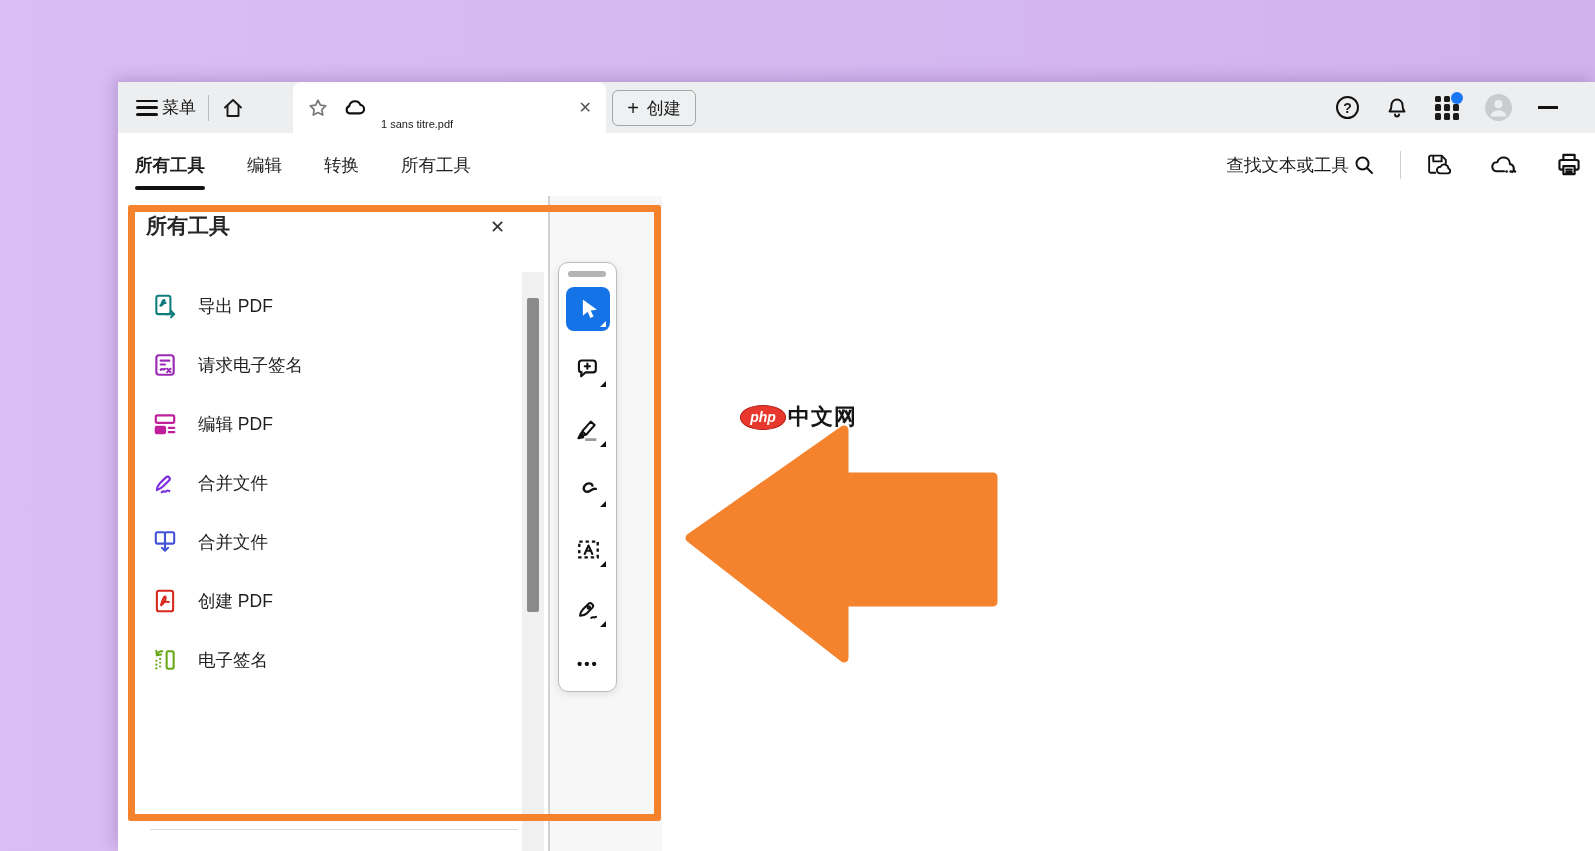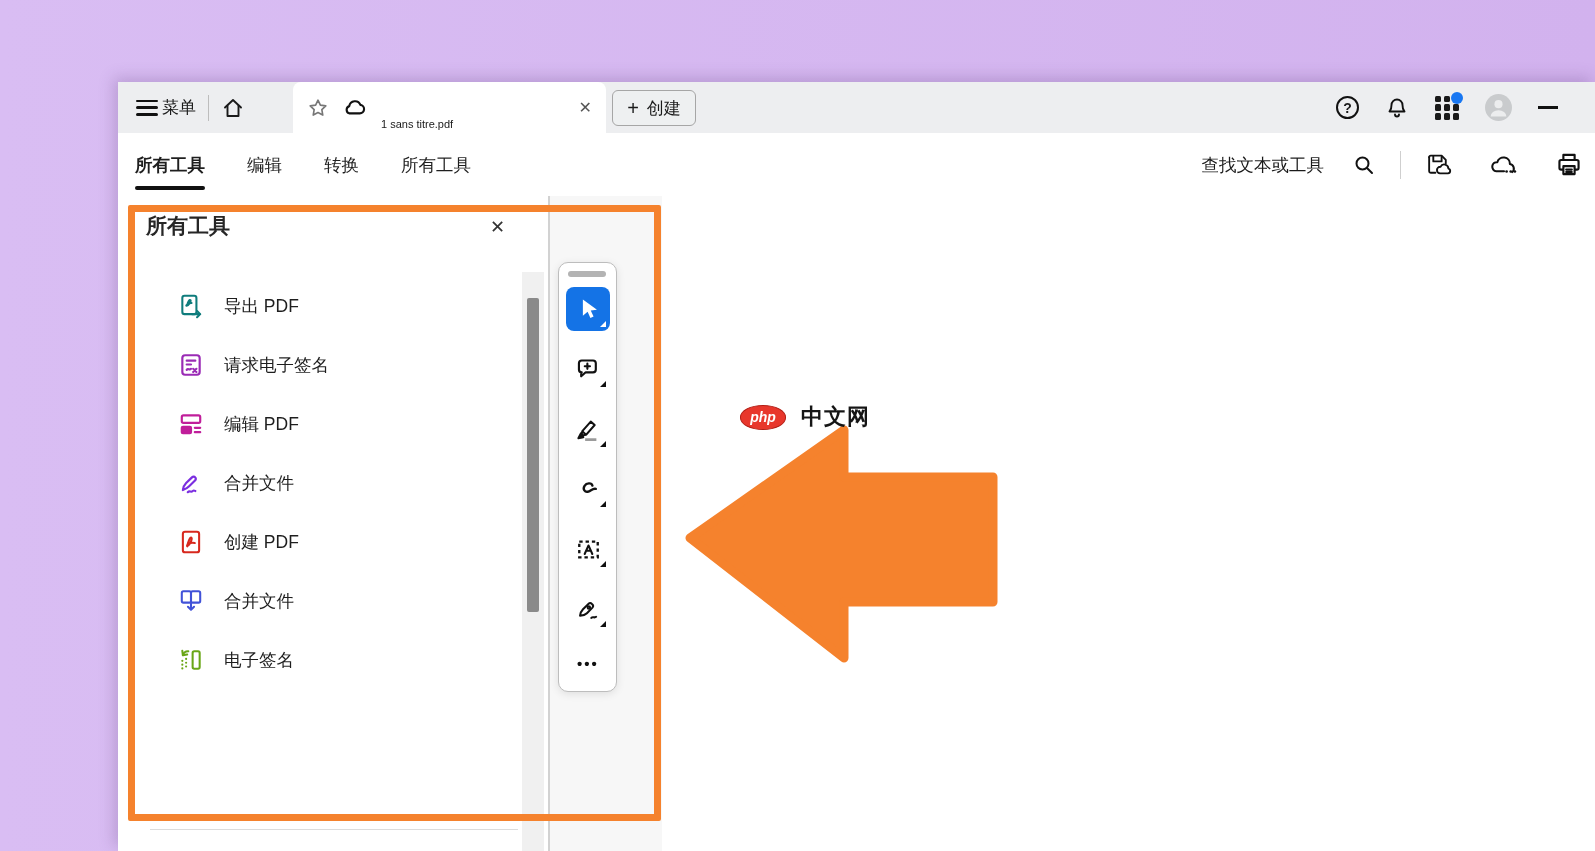--- a/index.html
+++ b/index.html
@@ -41,54 +41,54 @@
   .waffle-dot { position:absolute; top:-4px; right:-4px; width:12px; height:12px; border-radius:50%; background:#1877f2; }
   .avatar { width:27px; height:27px; border-radius:50%; background:#c9cbcd; overflow:hidden; }
   .min-dash { width:20px; height:2.4px; background:#111; }
   
   .toolbar2 { position:absolute; left:0; top:51px; width:100%; height:63px; background:#fff; }
   .nav { position:absolute; left:17px; top:0; height:100%; display:flex; align-items:center; gap:42px; }
   .nav-item { font-size:17.5px; color:#1f1f1f; position:relative; padding:4px 0; cursor:pointer; }
   .nav-item.active { font-weight:600; }
   .nav-item.active::after { content:""; position:absolute; left:0; right:0; bottom:-9px; height:3.5px; background:#111; border-radius:2px; }
   .t2-right { position:absolute; right:12px; top:0; height:100%; display:flex; align-items:center; }
-  .find-label { font-size:17.5px; margin-right:28px; }
+  .find-label { font-size:17.5px; margin-right:3px; }
   .t2-right .v-div { height:28px; margin:0 24px; background:#cfcfcf; }
   .t2-gap { width:36px; }
   
   .main { position:absolute; left:0; top:114px; width:100%; height:655px; background:#fff; }
   .scroll-track { position:absolute; left:404px; top:76px; width:22px; bottom:0; background:#f0f0f0; }
   .scroll-thumb { position:absolute; left:5px; top:26px; width:12px; height:314px; background:#8a8a8a; border-radius:2px; }
   .pane-div { position:absolute; left:430px; top:0; width:2px; height:100%; background:#d2d2d2; }
   .gray-strip { position:absolute; left:432px; top:0; width:112px; height:100%; background:#f7f7f7; }
   .panel-title { position:absolute; left:28px; top:16px; font-size:21px; font-weight:700; color:#262626; }
   .panel-close { position:absolute; left:372px; top:20px; font-size:18px; color:#333; }
   .tool-list { position:absolute; left:0; top:80px; width:404px; }
-  .tool-item { height:59px; display:flex; align-items:center; padding-left:60px; cursor:pointer; }
+  .tool-item { height:59px; display:flex; align-items:center; padding-left:34px; cursor:pointer; }
   .tool-ico { width:26px; height:26px; flex:0 0 26px; }
   .tool-ico svg { width:100%; height:100%; display:block; }
   .tool-label { margin-left:20px; font-size:17.5px; color:#1e1e1e; }
   .panel-bottom-line { position:absolute; left:32px; top:633px; width:368px; height:1px; background:#dcdcdc; }
   
   .quickbar {
     position:absolute; left:440px; top:66px; width:59px; height:430px; background:#fff;
     border:1.5px solid #bdbdbd; border-radius:10px; box-shadow:0 2px 8px rgba(0,0,0,.10); z-index:3;
   }
   .qb-handle { position:absolute; left:9px; top:8px; width:38px; height:6px; border-radius:3px; background:#b3b3b3; }
   .qb-btn { position:absolute; left:7px; width:44px; height:44px; border-radius:8px; display:flex; align-items:center; justify-content:center; }
   .qb-btn svg { width:27px; height:27px; display:block; }
   .qb-btn .corner { position:absolute; right:4px; bottom:4px; width:0; height:0; border-left:6px solid transparent; border-bottom:6px solid #111; }
   .qb-select { background:#1473e6; }
   .qb-select .corner { border-bottom-color:#fff; }
   .qb-more { font-size:15px; letter-spacing:2px; color:#111; font-weight:700; }
   
   .hl-rect { position:absolute; left:10px; top:9px; width:533px; height:616px; border:7px solid currentColor; border-radius:2px; z-index:5; pointer-events:none; }
   
   .hl-arrow { position:absolute; left:567px; top:216px; width:313px; height:256px; z-index:6; }
-  .watermark { position:absolute; left:622px; top:206px; display:flex; align-items:center; gap:15px; z-index:7;text-align:right; }
+  .watermark { position:absolute; left:622px; top:206px; display:flex; align-items:center; gap:2px; z-index:7;text-align:right; }
   .wm-badge { width:46px; height:25px; background:#e8372c; border:1.5px solid #b21f16; border-radius:50%/48%; color:#fff; font-style:italic; font-weight:700; font-size:14px; display:flex; align-items:center; justify-content:center; }
   .wm-text { font-size:22px; font-weight:800; color:#151515; letter-spacing:1px; }
 </style>
 </head>
 <body>
 
 <div class="window">
 
   <div class="titlebar">
     <div class="tb-left">
@@ -249,37 +249,37 @@
       <div class="tool-item">
         <span class="tool-ico" style=";color:#7B2EE0">
           <svg viewBox="0 0 24 24" fill="none" stroke="currentColor" stroke-width="2" stroke-linecap="round" stroke-linejoin="round">
               <path d="M4.5 18.5c.4-2.8 1.2-4.6 3-6.4l5.4-5.3c.9-.9 2.3-.9 3 0 .7.8.6 2-.2 2.9l-5.4 5.3c-1.8 1.8-3.4 2.6-5.8 3.5z"></path>
               <path d="M9 20.5c1.8-2 2.8.6 4.6-1.1 1-1 1.8-.3 2.4 0"></path>
             </svg>
         </span>
         <span class="tool-label">合并文件</span>
       </div>
       <div class="tool-item">
-        <span class="tool-ico" style=";color:#D7281E">
-          <svg viewBox="0 0 24 24" fill="none" stroke="currentColor" stroke-width="1.9" stroke-linecap="round" stroke-linejoin="round">
-              <rect x="4.5" y="2.5" width="15" height="19" rx="2"></rect>
-              <path d="M8.5 16c.9-4.6 2.6-8.6 3.8-8 1.1.6-.6 5.2-2.6 7-1.4 1.2-2 .3-.6-.8 1.5-1.2 4.2-1.7 6.4-1.3"></path>
-            </svg>
-        </span>
-        <span class="tool-label">创建 PDF</span>
-      </div>
-      <div class="tool-item">
         <span class="tool-ico" style=";color:#4152D8">
           <svg viewBox="0 0 24 24" fill="none" stroke="currentColor" stroke-width="1.9" stroke-linecap="round" stroke-linejoin="round">
               <rect x="3.5" y="3" width="8.5" height="10.5" rx="1.5"></rect>
               <rect x="12" y="3" width="8.5" height="10.5" rx="1.5"></rect>
               <path d="M12 13.5V20M9.2 17.4l2.8 2.8 2.8-2.8"></path>
             </svg>
         </span>
         <span class="tool-label">合并文件</span>
+      </div>
+      <div class="tool-item">
+        <span class="tool-ico" style=";color:#D7281E">
+          <svg viewBox="0 0 24 24" fill="none" stroke="currentColor" stroke-width="1.9" stroke-linecap="round" stroke-linejoin="round">
+              <rect x="4.5" y="2.5" width="15" height="19" rx="2"></rect>
+              <path d="M8.5 16c.9-4.6 2.6-8.6 3.8-8 1.1.6-.6 5.2-2.6 7-1.4 1.2-2 .3-.6-.8 1.5-1.2 4.2-1.7 6.4-1.3"></path>
+            </svg>
+        </span>
+        <span class="tool-label">创建 PDF</span>
       </div>
       <div class="tool-item">
         <span class="tool-ico" style=";color:#69A616">
           <svg viewBox="0 0 24 24" fill="none" stroke="currentColor" stroke-width="1.9" stroke-linecap="round" stroke-linejoin="round">
               <rect x="13.5" y="4" width="6.5" height="16" rx="1.5"></rect>
               <path d="M4.5 7.5a5 5 0 0 1 5-3.5"></path>
               <path d="M4 3.5l.5 4 4-.5" fill="none"></path>
               <circle cx="7.5" cy="11" r="1" fill="currentColor" stroke="none"></circle>
               <circle cx="7.5" cy="14.5" r="1" fill="currentColor" stroke="none"></circle>
               <circle cx="7.5" cy="18" r="1" fill="currentColor" stroke="none"></circle>

